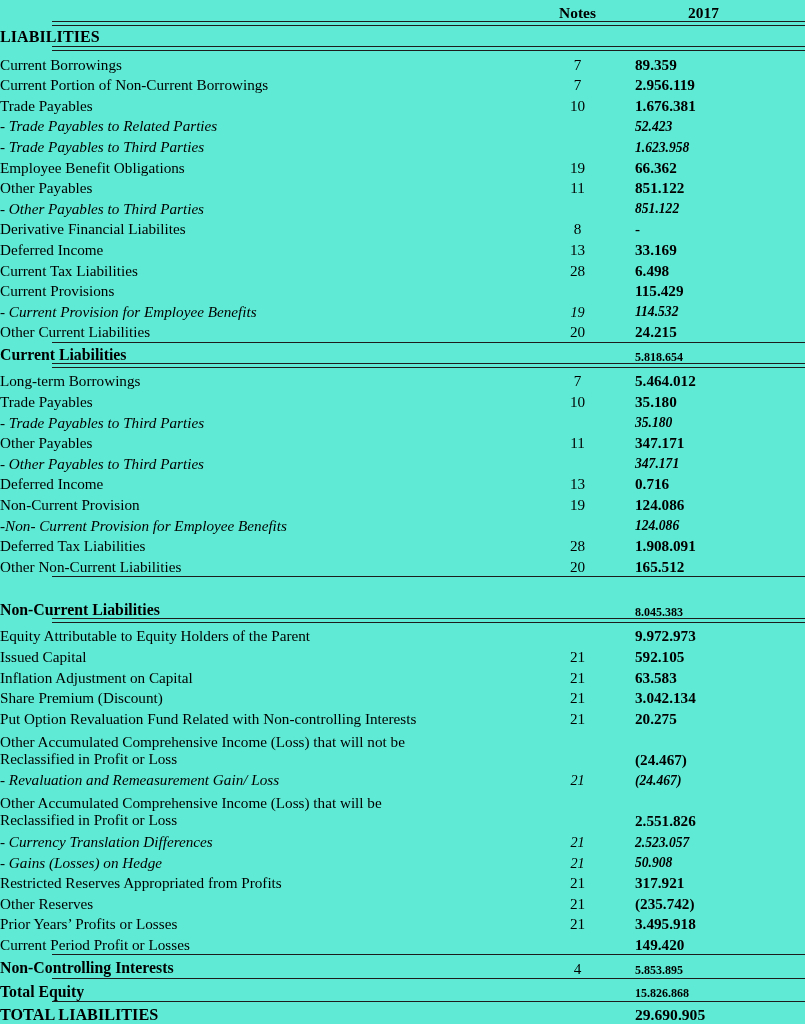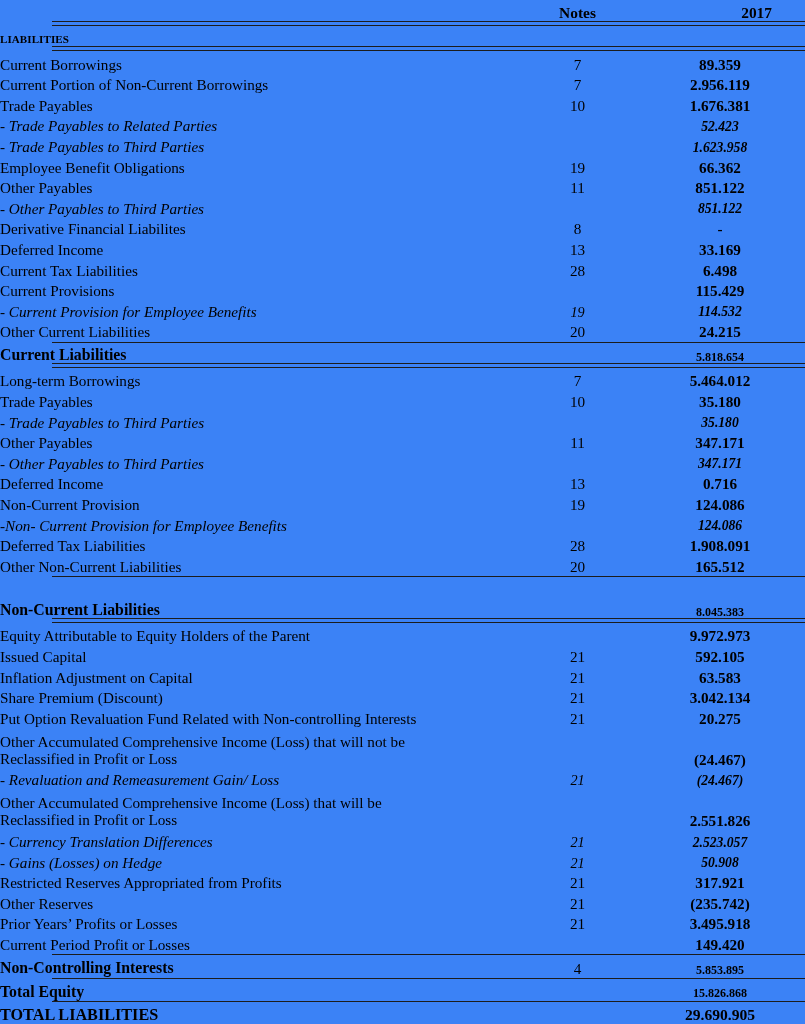--- a/index.html
+++ b/index.html
@@ -13,21 +13,21 @@
     height: 1024px;
     font-family: "Liberation Serif", "DejaVu Serif", serif;
     color: #000000;
     overflow: hidden;
   }
 
   #sheet {
     position: relative;
     width: 805px;
     height: 1024px;
-    background: #3b82f6;
+    background: #5eead4;
   }
 
   table.fin {
     width: 805px;
     border-collapse: collapse;
     table-layout: fixed;
     font-size: 15.2px;
     line-height: 1.0;
   }
 
@@ -45,36 +45,36 @@
   td.label {
     padding-left: 55px;
     text-align: left;
     white-space: normal;
   }
   td.notes {
     text-align: center;
     padding-right: 8px;
   }
   td.value {
-    text-align: center;
+    text-align: left;
     padding-right: 33px;
   }
 
   tr.row { height: 20.6px; }
   .sub .label { font-style: italic; }
   .sub .notes { font-style: italic; font-size: 14.2px; }
   .sub .value { font-style: italic; font-weight: bold; font-size: 13.6px; }
 
   .main .value { font-weight: bold; }
 
   
   tr.section-head td { padding-top: 2px; padding-bottom: 1px; }
   .section-head .label {
     font-weight: bold;
-    font-size: 11px;
+    font-size: 16px;
     letter-spacing: 0.1px;
   }
 
   
   .subtotal .label { font-weight: bold; font-size: 15.8px; }
   .subtotal .value { font-weight: bold; font-size: 12px; }
   .subtotal .notes { font-weight: normal; }
 
   .grand .label { font-weight: bold; font-size: 16.2px; }
   .grand .value { font-weight: bold; font-size: 15.6px; }
@@ -90,21 +90,21 @@
   }
   .ruleline.doubled {
     border-top: 1.6px solid #1c1c1c;
     border-bottom: 1.6px solid #1c1c1c;
     height: 3px;
   }
 
   
   .hdr td { font-weight: bold; font-size: 15.4px; padding-bottom: 1px; }
   .hdr .notes { text-align: center; }
-  .hdr .value { text-align: right; padding-right: 33px; }
+  .hdr .value { text-align: center; padding-right: 33px; }
 
   .two-line .label { line-height: 1.13; }
   tr.tall { height: 41px; }
 </style>
 </head>
 <body>
 
 <div id="sheet">
   <table class="fin">
     <colgroup>

